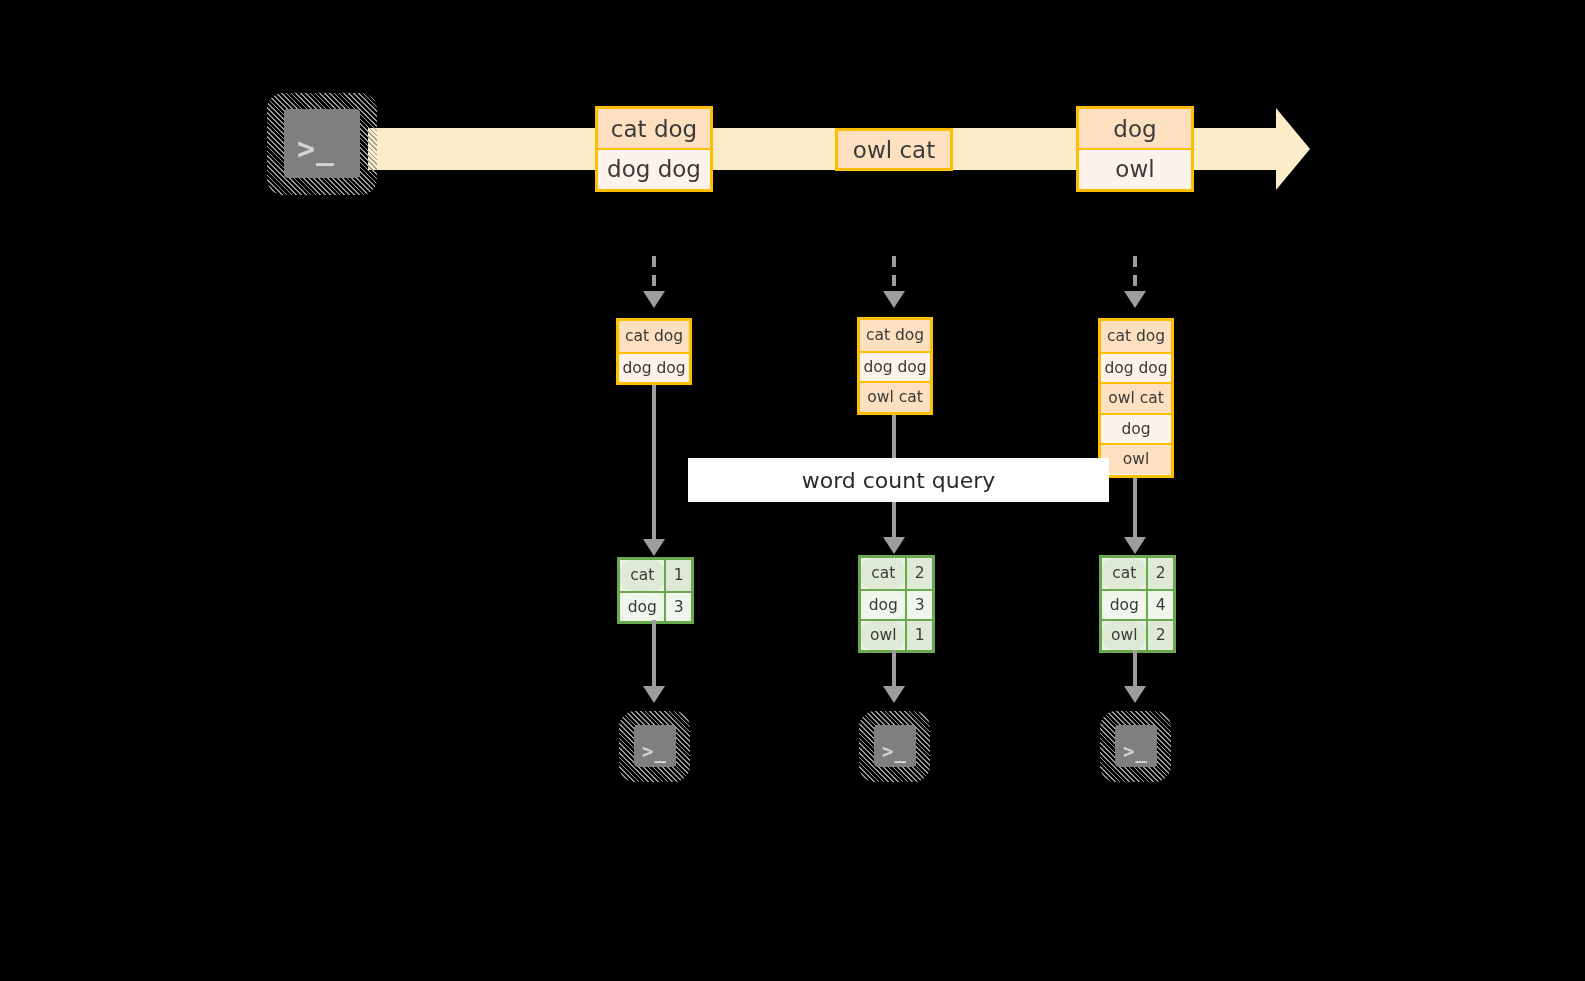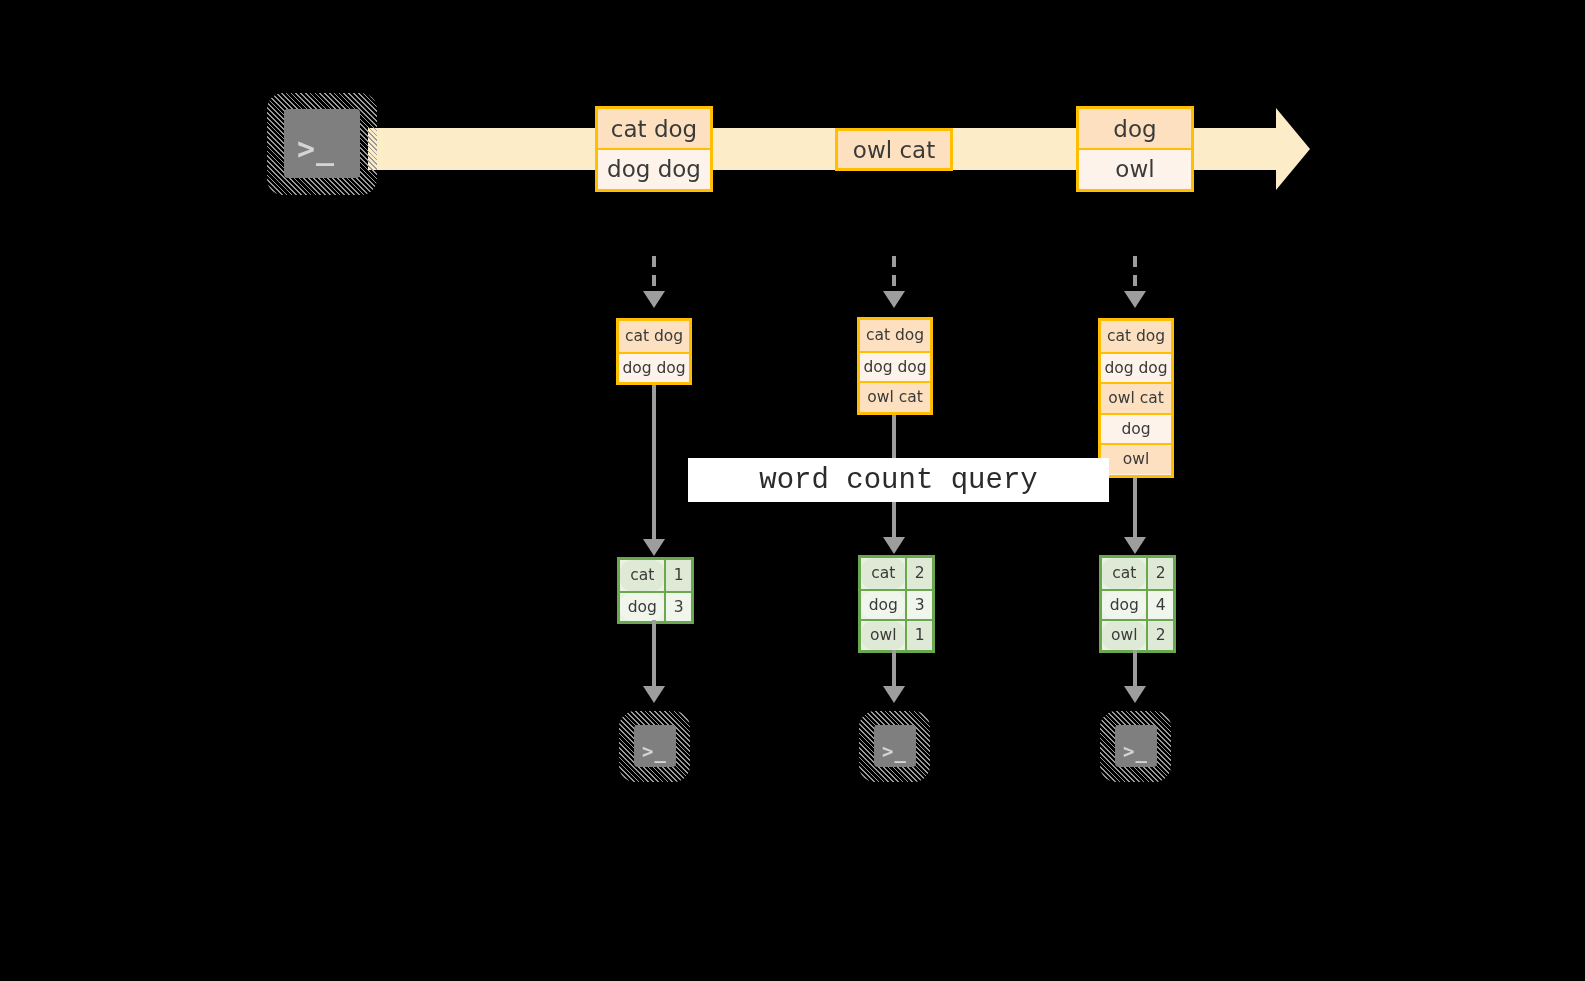--- a/index.html
+++ b/index.html
@@ -141,23 +141,22 @@
 
   
   .qlabel {
     position: absolute;
     box-sizing: border-box;
     background: #ffffff;
     display: flex;
     align-items: center;
     justify-content: center;
     color: #2b2b2b;
-    font-size: 29px;
+    font-size: 22px;
     white-space: nowrap;
-    font-family: Liberation Mono, monospace;
   }
 </style>
 </head>
 <body>
 
 <div id="canvas">
 
   <div class="timeline-shaft"></div>
   <div class="timeline-head"></div>
 

